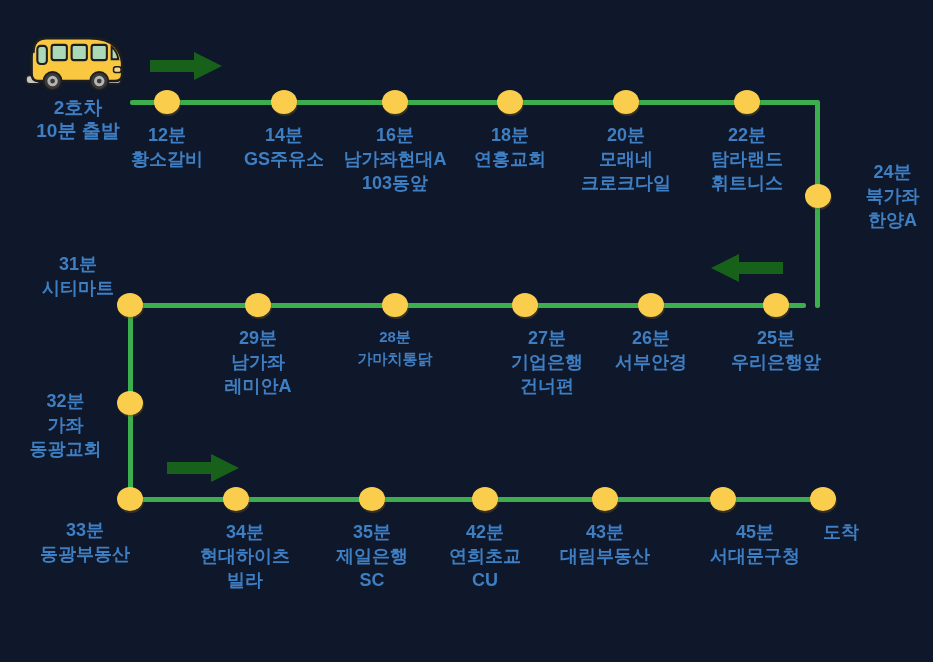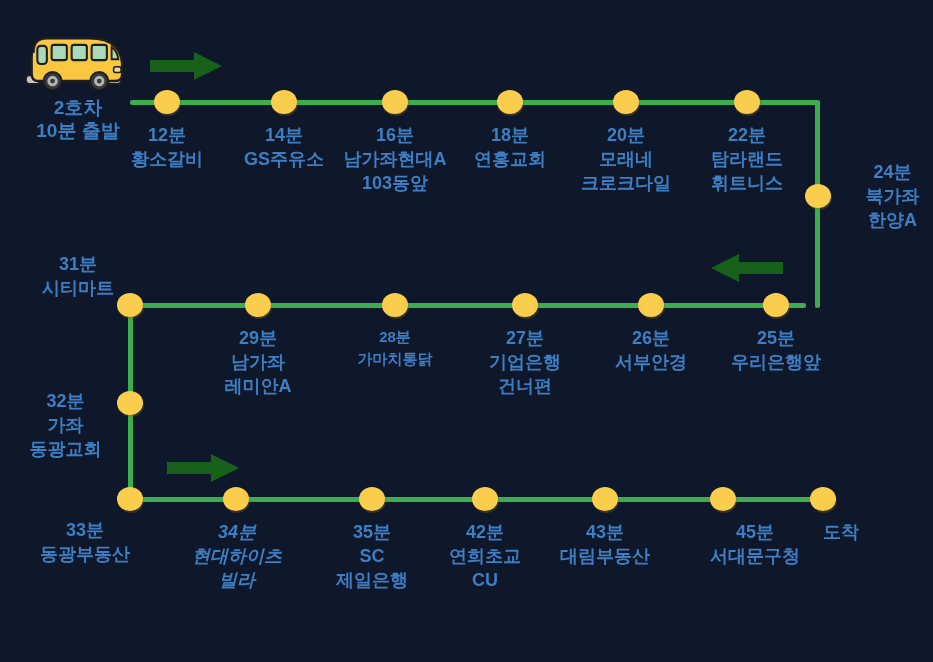--- a/index.html
+++ b/index.html
@@ -158,21 +158,21 @@
     <div class="stop-label" style="left: 701px; top: 326px; width: 150px;">
       <div>25분</div>
       <div>우리은행앞</div>
     </div>
     <div class="stop" style="left: 638px; top: 293px;"></div>
     <div class="stop-label" style="left: 576px; top: 326px; width: 150px;">
       <div>26분</div>
       <div>서부안경</div>
     </div>
     <div class="stop" style="left: 512px; top: 293px;"></div>
-    <div class="stop-label" style="left: 450px; top: 326px; width: 150px;">
+    <div class="stop-label" style="left: 472px; top: 326px; width: 150px;">
       <div>27분</div>
       <div>기업은행</div>
       <div>건너편</div>
     </div>
     <div class="stop" style="left: 382px; top: 293px;"></div>
     <div class="stop-label small" style="left: 320px; top: 326px; width: 150px;">
       <div>28분</div>
       <div>가마치통닭</div>
     </div>
     <div class="stop" style="left: 245px; top: 293px;"></div>
@@ -191,30 +191,30 @@
       <div>32분</div>
       <div>가좌</div>
       <div>동광교회</div>
     </div>
     <div class="stop" style="left: 117px; top: 487px;"></div>
     <div class="stop-label" style="left: 20px; top: 518px; width: 130px;">
       <div>33분</div>
       <div>동광부동산</div>
     </div>
     <div class="stop" style="left: 223px; top: 487px;"></div>
-    <div class="stop-label" style="left: 162px; top: 520px; width: 150px; font-style: italic;">
+    <div class="stop-label" style="left: 170px; top: 520px; width: 150px;">
       <div>34분</div>
       <div>현대하이츠</div>
       <div>빌라</div>
     </div>
     <div class="stop" style="left: 359px; top: 487px;"></div>
     <div class="stop-label" style="left: 297px; top: 520px; width: 150px;">
       <div>35분</div>
+      <div>제일은행</div>
       <div>SC</div>
-      <div>제일은행</div>
     </div>
     <div class="stop" style="left: 472px; top: 487px;"></div>
     <div class="stop-label" style="left: 410px; top: 520px; width: 150px;">
       <div>42분</div>
       <div>연희초교</div>
       <div>CU</div>
     </div>
     <div class="stop" style="left: 592px; top: 487px;"></div>
     <div class="stop-label" style="left: 530px; top: 520px; width: 150px;">
       <div>43분</div>

